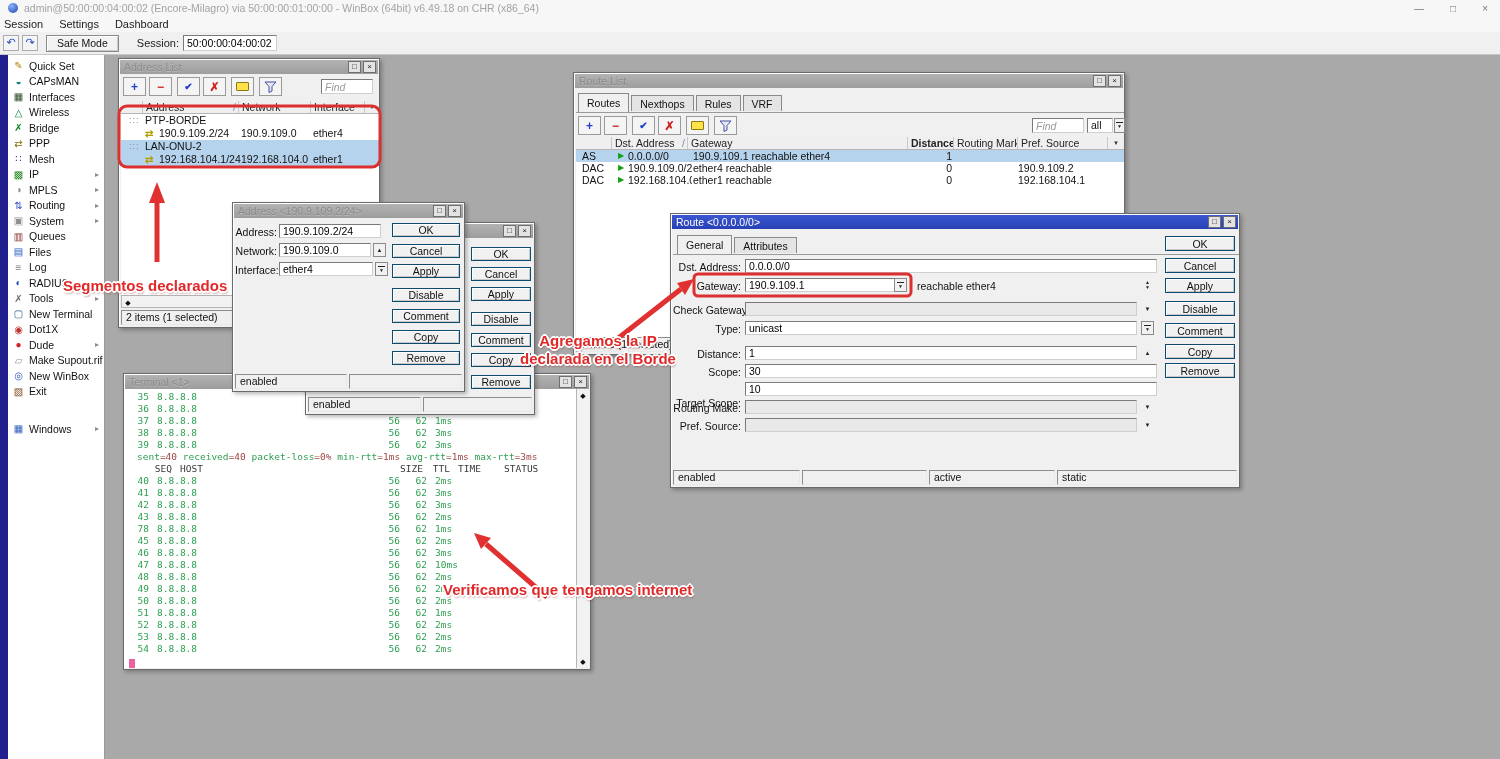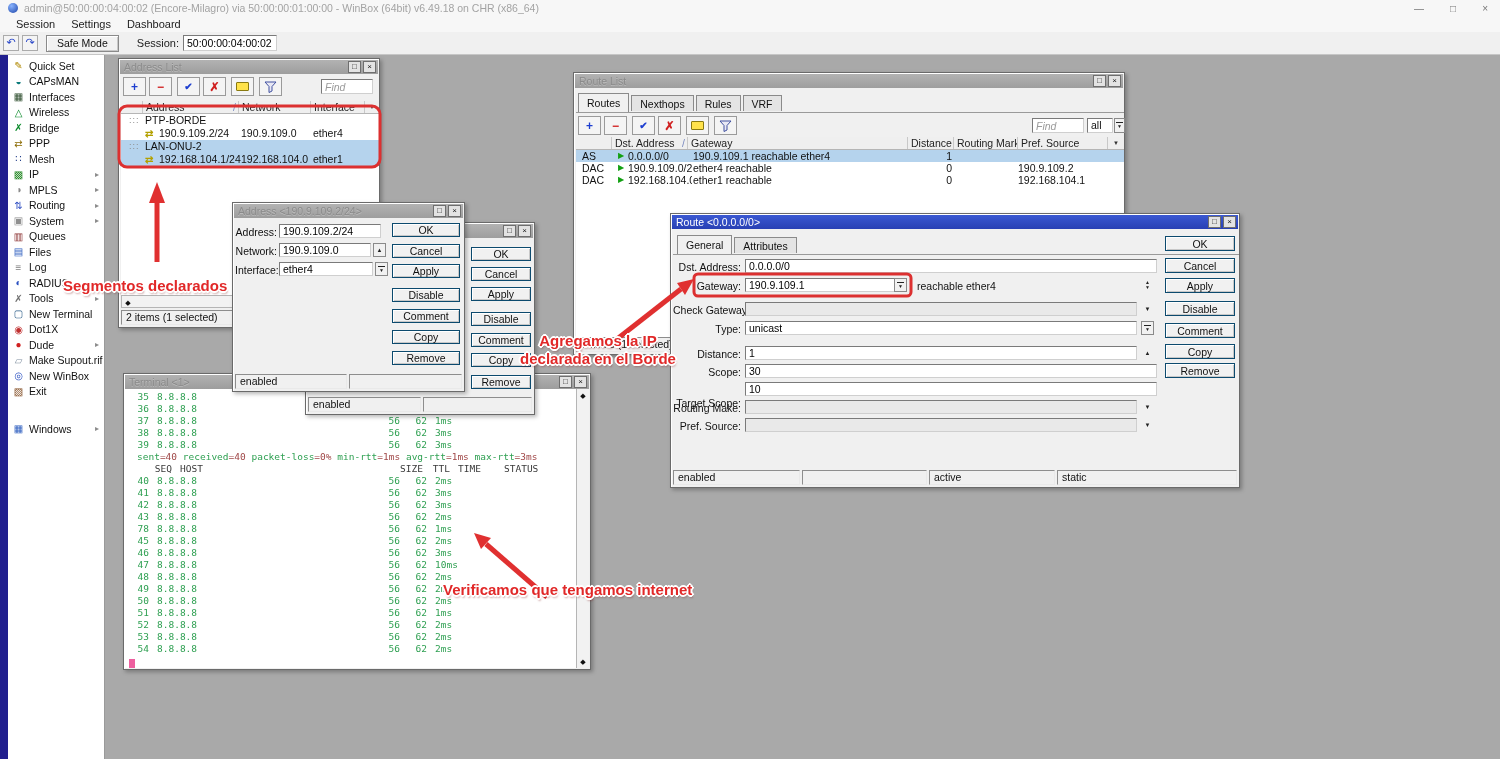--- a/index.html
+++ b/index.html
@@ -6,21 +6,21 @@
   html,body { width:1500px; height:759px; }
   body { font-family:"Liberation Sans", sans-serif; font-size:11px; color:#111; }
   #root { position:relative; width:1500px; height:759px; background:#a9a9a9; overflow:hidden; }
 
   
   .apptb { position:absolute; left:0; top:0; width:1500px; height:16px; background:#f7f7f7; display:flex; align-items:center; padding:0 8px; }
   .appicon { width:10px; height:10px; border-radius:50%; background:radial-gradient(circle at 35% 30%, #8ab4ff, #1c44a8); margin-right:6px; flex:0 0 auto; }
   .apptitle { color:#a3a3a3; font-size:10.5px; flex:1; white-space:nowrap; overflow:hidden; }
   .appbtns { display:flex; gap:26px; color:#777; font-size:10px; padding-right:4px; }
   .appbtns span { cursor:default; }
-  .menubar { position:absolute; left:0; top:16px; width:1500px; height:16px; background:#f7f7f7; display:flex; align-items:center; gap:16px; padding-left:16px; color:#222; }
+  .menubar { position:absolute; left:0; top:16px; width:1500px; height:16px; background:#f7f7f7; display:flex; align-items:center; gap:16px; padding-left:4px; color:#222; }
   .topbar { position:absolute; left:0; top:32px; width:1500px; height:23px; background:#f0f0f0; border-bottom:1px solid #c6c6c6; display:flex; align-items:center; }
   .miniab { width:16px; height:16px; border:1px solid #ababab; background:#f4f4f4; color:#2946c8; font-size:11px; line-height:13px; text-align:center; margin-left:3px; }
   .safemode { height:17px; margin-left:8px; padding:0 10px; background:#f2f2f2; border:1px solid #8a8a8a; box-shadow:inset 1px 1px 0 #fff, inset -1px -1px 0 #c8c8c8; font-size:10.5px; line-height:15px; }
   .sesslbl { margin-left:18px; color:#222; }
   .sessinp { margin-left:4px; width:94px; height:16px; border:1px solid; border-color:#7a7a7a #cfcfcf #cfcfcf #7a7a7a; background:#fff; font:10.5px "Liberation Sans",sans-serif; padding:0 3px; }
 
   
   .strip { position:absolute; left:0; top:55px; width:8px; height:704px; background:#211f8e; overflow:hidden; }
   .sidebar { position:absolute; left:8px; top:55px; width:97px; height:704px; background:#fff; border-right:1px solid #9a9a9a; padding-top:3px; }
   .sbitem { height:15.5px; display:flex; align-items:center; padding-left:4px; position:relative; cursor:default; }
@@ -316,21 +316,21 @@
     <input class="find" style="left: 458px; top: 45px; width: 52px;" placeholder="Find">
     <div class="inp" style="left:513px; top:45px; width:26px; height:15px;">all</div>
     <div class="arrbtn" style="left:540px; top:45px; height:15px; width:11px;">
         <span class="ddbar"></span>
         <span style="font-size:5px;">▼</span>
       </div>
     <div class="lhead" style="left:2px; top:64px; width:548px;">
       <div class="hcell" style="width:36px;"></div>
       <div class="hcell" style="width:76px;"><span>Dst. Address</span><span class="sortmk">/</span></div>
       <div class="hcell" style="width:220px;">Gateway</div>
-      <div class="hcell" style="width:46px;">Distance</div>
+      <div class="hcell" style="width:46px;font-weight:bold;">Distance</div>
       <div class="hcell" style="width:64px;">Routing Mark</div>
       <div class="hcell" style="flex:1;">Pref. Source</div>
       <div class="hcell hdd" style="width:16px;">▼</div>
     </div>
     <div class="lrows" id="rl-rows" style="left:2px; top:77px; width:548px; height:187px;">
         <div class="lr sel" style="height: 12px; line-height: 12px;">
           <span style="left: 6px;">AS</span>
           <span class="flagic" style="left: 42px;">▶</span>
           <span class="clip" style="left: 52px; width: 64px;">0.0.0.0/0</span>
           <span style="left: 117px;">190.9.109.1 reachable ether4</span>

